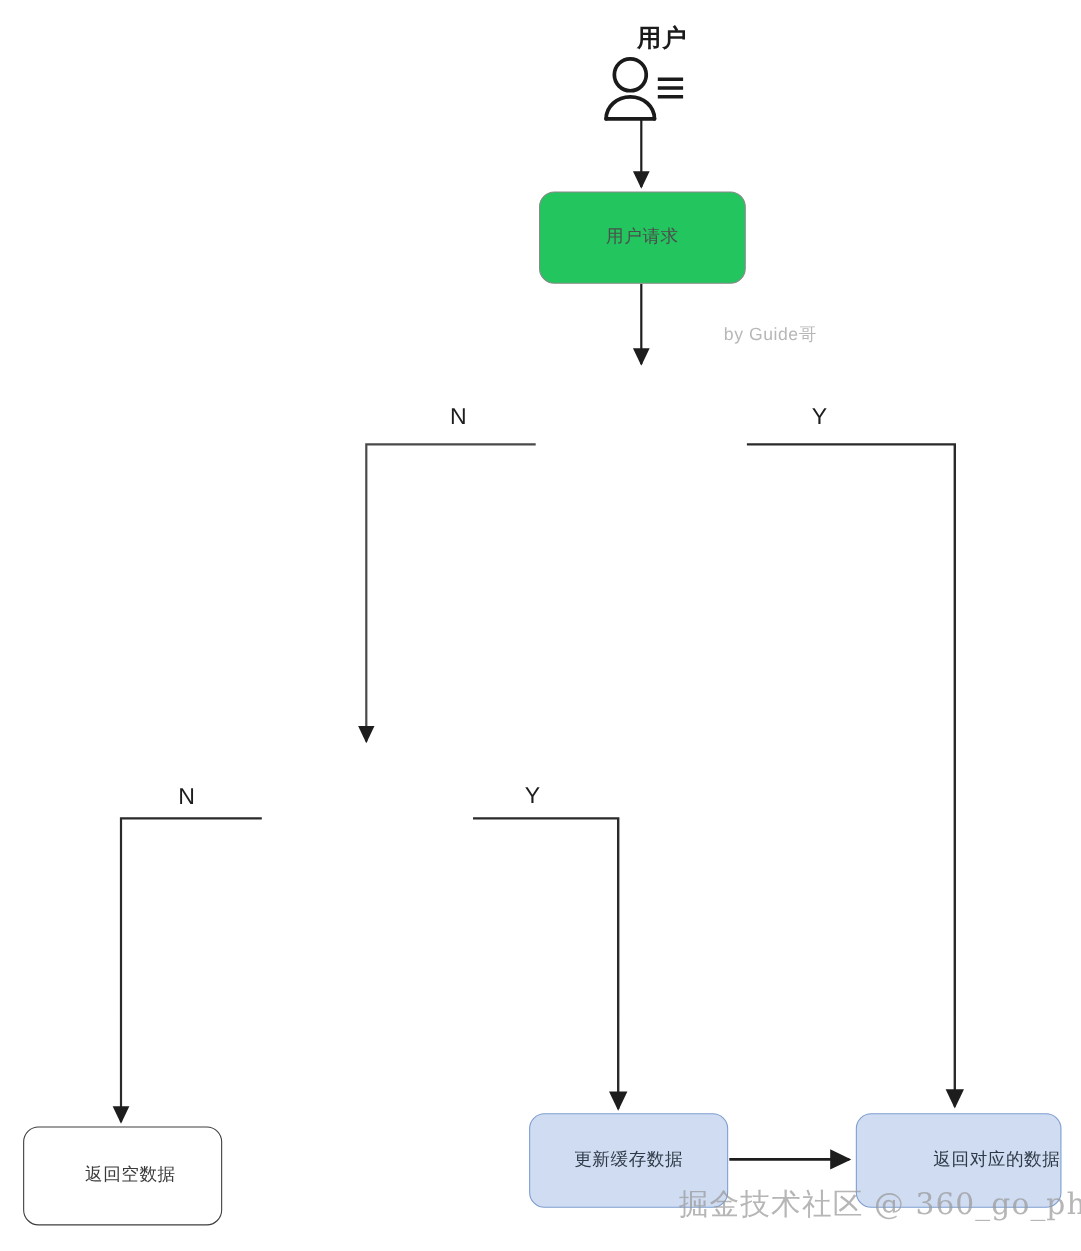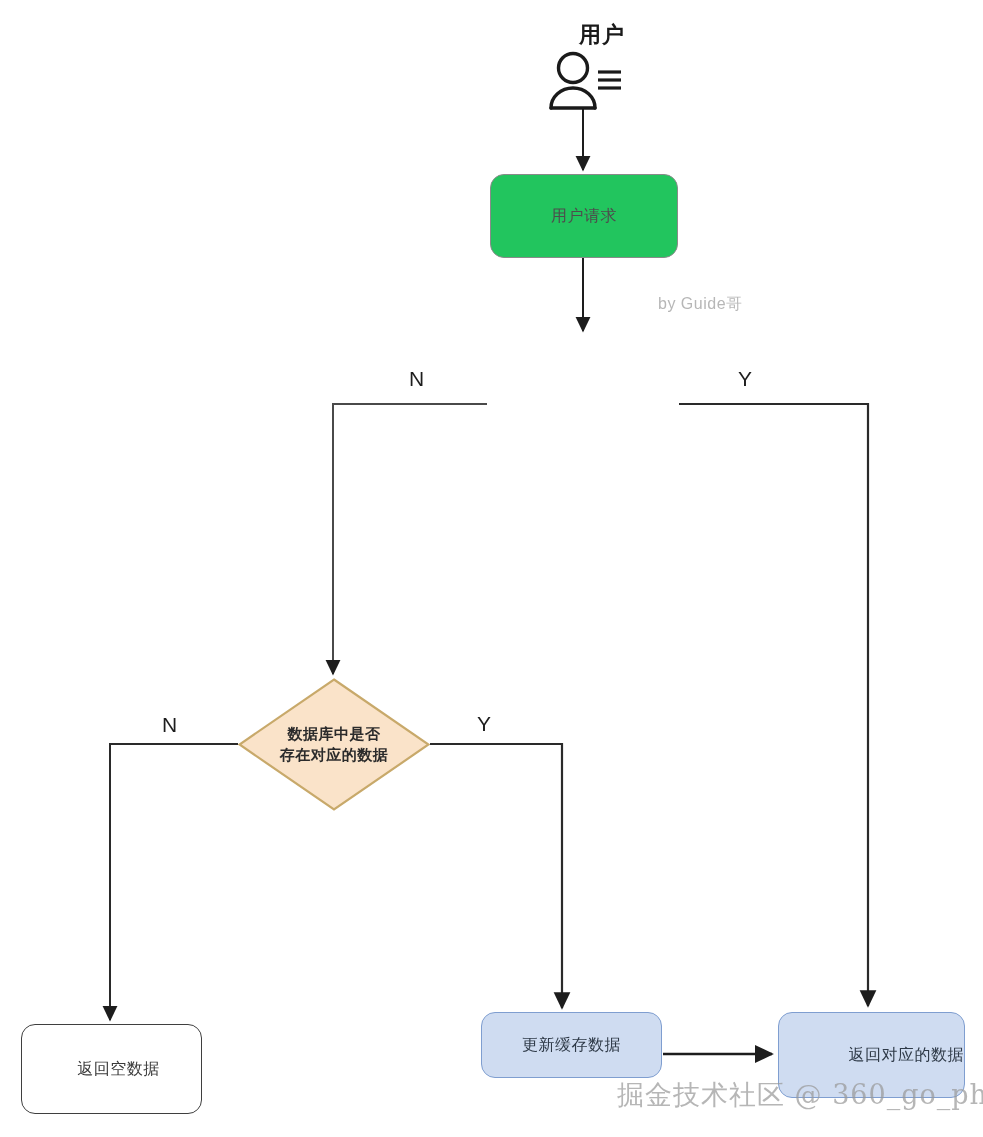--- a/index.html
+++ b/index.html
@@ -159,38 +159,31 @@
     <line x1="55" y1="38" x2="78" y2="38" stroke="#1a1a1a" stroke-width="3.2"></line>
   </svg>
 
   <div class="byline" style="left:658px; top:294px;">by Guide哥</div>
 
   <div class="node rect grey" style="left:490px; top:174px; width:188px; height:84px;">
     <span>用户请求</span>
   </div>
 
 
-  <div class="diamond-wrap" style="left:238px; top:678px; width:192px; height:133px;">
-    <svg width="192" height="133" viewBox="0 0 192 133" xmlns="http://www.w3.org/2000/svg">
-      <polygon points="96,1.5 190.5,66.5 96,131.5 1.5,66.5" fill="#fae3c9" stroke="#c8a96a" stroke-width="2.2"></polygon>
-    </svg>
-    <div class="diamond-label">数据库中是否
-存在对应的数据</div>
-  </div>
 
   <div class="edge-label" style="left:409px; top:367px;">N</div>
   <div class="edge-label" style="left:738px; top:367px;">Y</div>
   <div class="edge-label" style="left:162px; top:713px;">N</div>
   <div class="edge-label" style="left:477px; top:712px;">Y</div>
 
   <div class="node rect plain" style="left:21px; top:1024px; width:181px; height:90px;">
     <span>返回空数据</span>
   </div>
 
-  <div class="node rect blue" style="left:481px; top:1012px; width:181px; height:66px;">
+  <div class="node rect blue" style="left:481px; top:1012px; width:181px; height:86px;">
     <span>更新缓存数据</span>
   </div>
 
   <div class="node rect blue" style="left:778px; top:1012px; width:187px; height:86px;justify-content:flex-end;">
     <span>返回对应的数据</span>
   </div>
 
   <div class="watermark" style="left:617px; top:1077px;">掘金技术社区 @ 360_go_php</div>
 
 </div>

